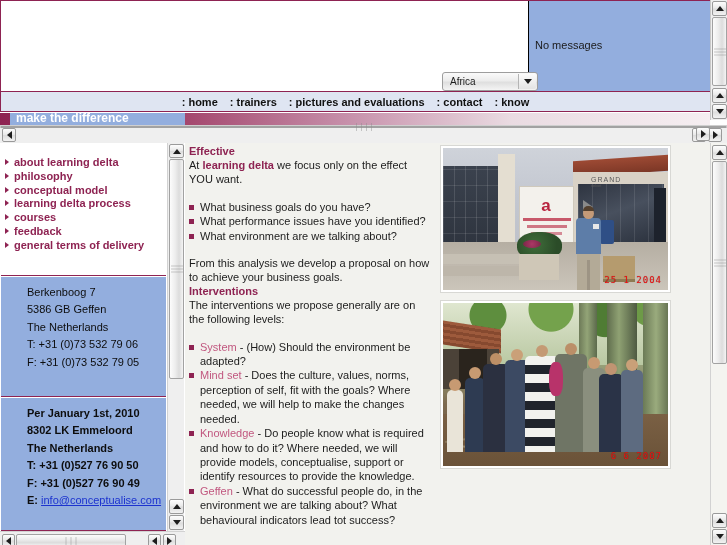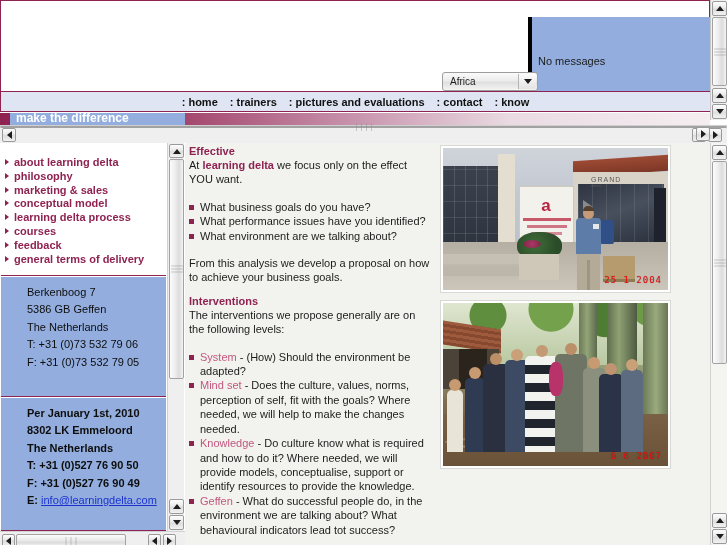--- a/index.html
+++ b/index.html
@@ -67,24 +67,24 @@
     background: #ffffff;
     border: 1px solid #8e2352;
     border-top-width: 1px;
   }
   #top-white {
     position: absolute; left: 0; top: 0;
     width: 526px; height: 90px;
     background: #ffffff;
   }
   #messages-panel {
-    position: absolute; left: 527px; top: 16px;
+    position: absolute; left: 527px; top: 0;
     width: 182px; height: 90px;
     background: #93aede;
-    border-left: 4px solid #000000;
+    border-left: 1px solid #000000;
     padding: 38px 0 4px 6px;
   }
   #messages-panel .msg {
     font-size: 11px; color: #1b1b1b;
   }
   #country-select {
     position: absolute; left: 441px; top: 71px;
     width: 96px; height: 19px;
     background: linear-gradient(180deg,#fafafa 0%,#ececec 45%,#dfdfdf 55%,#f4f4f4 100%);
     border: 1px solid #9d9d9d;
@@ -448,21 +448,20 @@
     </div>
 
   <div id="content">
 
     <div id="sidebar-frame">
 
       <div id="nav-box">
         <ul>
           <li><span class="tri"></span><span>about learning delta</span></li>
           <li><span class="tri"></span><span>philosophy</span></li>
-          <li><span class="tri"></span><span>marketing &amp; sales</span></li>
           <li><span class="tri"></span><span>conceptual model</span></li>
           <li><span class="tri"></span><span>learning delta process</span></li>
           <li><span class="tri"></span><span>courses</span></li>
           <li><span class="tri"></span><span>feedback</span></li>
           <li><span class="tri"></span><span>general terms of delivery</span></li>
         </ul>
       </div>
 
       <div class="addr-box" id="addr1">
         <div class="line">Berkenboog 7</div>
@@ -473,21 +472,21 @@
       </div>
 
       <div class="addr-box bold" id="addr2">
         <div class="line">Per January 1st, 2010</div>
         <div class="line">8302 LK Emmeloord</div>
         <div class="line">The Netherlands</div>
         <div class="line">T: +31 (0)527 76 90 50</div>
         <div class="line">F: +31 (0)527 76 90 49</div>
         <div class="line">
           <span class="lbl">E:</span>
-          <span class="mail">info@learningdelta.com</span>
+          <span class="mail">info@conceptualise.com</span>
         </div>
       </div>
 
       <div id="side-vscroll">
         <div class="sb-btn up-top">
             <span class="tri-u"></span>
           </div>
         <div class="sb-thumb thumb">
           <span class="grip v">
               <i></i>
@@ -528,27 +527,27 @@
       <p><span>At </span><span class="brand">learning delta</span><span> we focus only on the effect YOU want.</span></p>
 
       <ul class="spaced">
         <li>What business goals do you have?</li>
         <li>What performance issues have you identified?</li>
         <li>What environment are we talking about?</li>
       </ul>
 
       <p class="gap">From this analysis we develop a proposal on how to achieve your business goals.</p>
 
-      <h3 style="margin-top:10px">Interventions</h3>
+      <h3 style="margin-top:0">Interventions</h3>
       <p>The interventions we propose generally are on the following levels:</p>
 
       <ul class="spaced">
         <li><span class="term">System</span><span> - (How) Should the environment be adapted?</span></li>
         <li><span class="term">Mind set</span><span> - Does the culture, values, norms, perception of self, fit with the goals? Where needed, we will help to make the changes needed.</span></li>
-        <li><span class="term">Knowledge</span><span> - Do culture know what is required and how to do it? Where needed, we will provide models, conceptualise, support or identify resources to provide the knowledge.</span></li>
+        <li><span class="term">Knowledge</span><span> - Do people know what is required and how to do it? Where needed, we will provide models, conceptualise, support or identify resources to provide the knowledge.</span></li>
         <li><span class="term">Geffen</span><span> - What do successful people do, in the environment we are talking about? What behavioural indicators lead tot success?</span></li>
       </ul>
     </div>
 
     <div id="photos">
 
       <div class="photo" id="photo1">
         <div class="p1-sky"></div>
         <div class="p1-left"></div>
           <div class="p1-leftgrid"></div>

